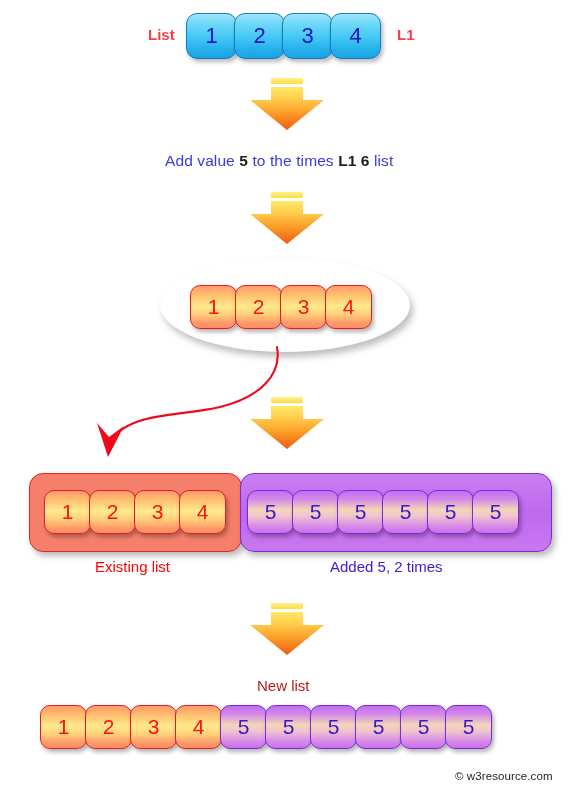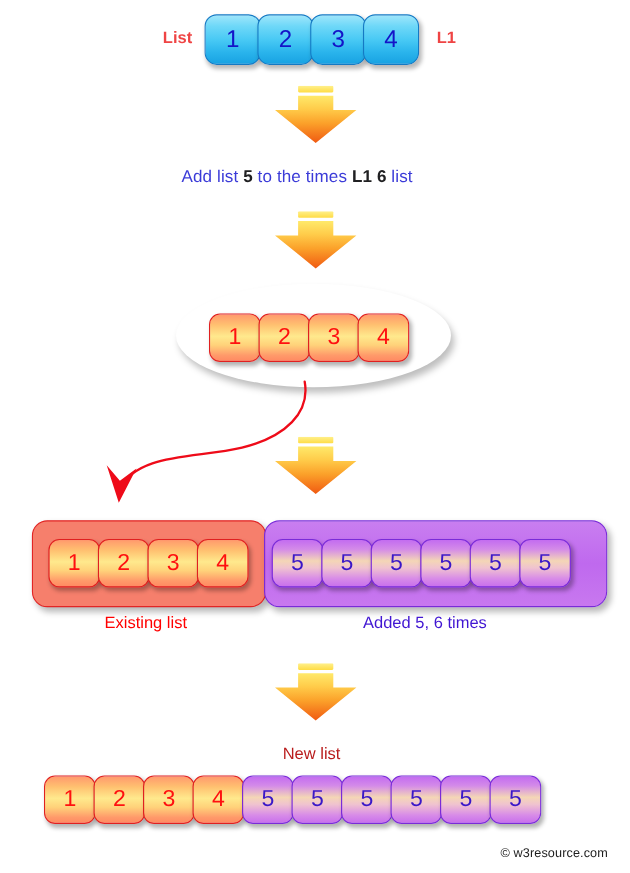--- a/index.html
+++ b/index.html
@@ -205,21 +205,21 @@
       </linearGradient>
       <linearGradient id="agbar" x1="0" y1="0" x2="0" y2="1">
         <stop offset="0%" stop-color="#fff08c"></stop>
         <stop offset="100%" stop-color="#ffdc45"></stop>
       </linearGradient>
     </defs>
     <rect x="23" y="0" width="32" height="6" rx="1" fill="url(#agbar)"></rect>
     <path d="M23,9 L55,9 L55,22 L76,22 L39,52 L2,22 L23,22 Z" fill="url(#ag1)"></path>
   </svg>
 
-  <div class="lbl sentence" style="left:165px; top:152px;" id="sentence"><span>Add list </span><b>5</b><span> to the times </span><b>L1</b><span> </span><b>6</b><span> list</span></div>
+  <div class="lbl sentence" style="left:165px; top:152px;" id="sentence"><span>Add value </span><b>5</b><span> to the times </span><b>L1</b><span> </span><b>6</b><span> list</span></div>
 
   <svg class="arrow-svg" style="left:248px; top:192px;" width="78" height="53" viewBox="0 0 78 53">
     <rect x="23" y="0" width="32" height="6" rx="1" fill="url(#agbar)"></rect>
     <path d="M23,9 L55,9 L55,22 L76,22 L39,52 L2,22 L23,22 Z" fill="url(#ag1)"></path>
   </svg>
 
   <div class="ellipse" style="left:160px; top:258px; width:250px; height:94px;"></div>
 
   <div class="row" id="row-ellipse" style="left:190px; top:285px;">
       <div class="cellwarm">
@@ -278,21 +278,21 @@
       </div>
       <div class="cellpurple">
         <span>5</span>
       </div>
       <div class="cellpurple">
         <span>5</span>
       </div>
     </div>
 
   <div class="lbl cap-red" style="left:95px; top:558px;">Existing list</div>
-  <div class="lbl cap-blue" style="left:330px; top:558px;">Added 5, 6 times</div>
+  <div class="lbl cap-blue" style="left:330px; top:558px;">Added 5, 2 times</div>
 
   <svg class="arrow-svg" style="left:248px; top:603px;" width="78" height="53" viewBox="0 0 78 53">
     <rect x="23" y="0" width="32" height="6" rx="1" fill="url(#agbar)"></rect>
     <path d="M23,9 L55,9 L55,22 L76,22 L39,52 L2,22 L23,22 Z" fill="url(#ag1)"></path>
   </svg>
 
   <div class="lbl cap-newlist" style="left:257px; top:677px;">New list</div>
 
   <div class="row" id="row-new" style="left:40px; top:705px;">
       <div class="cellwarm">

